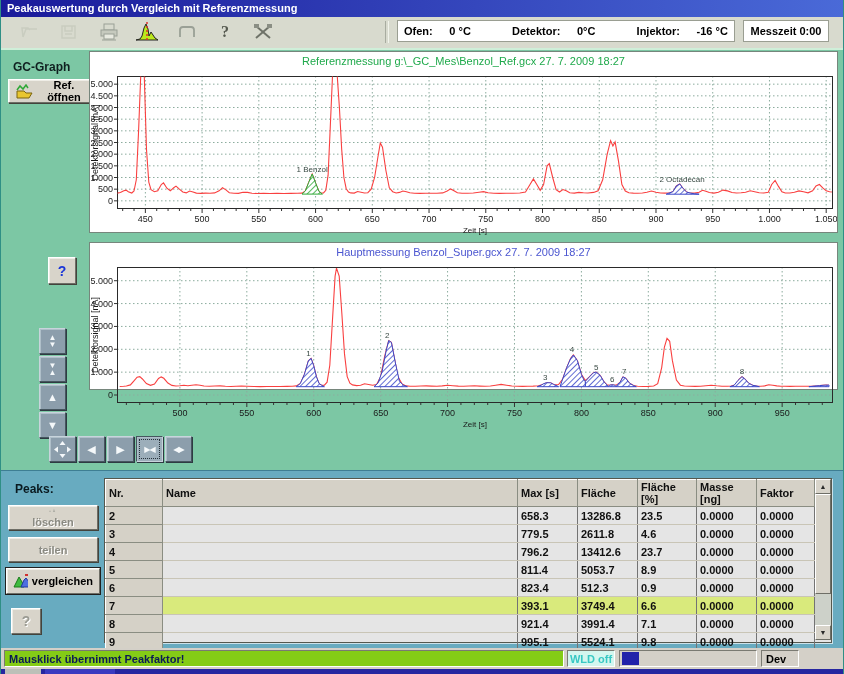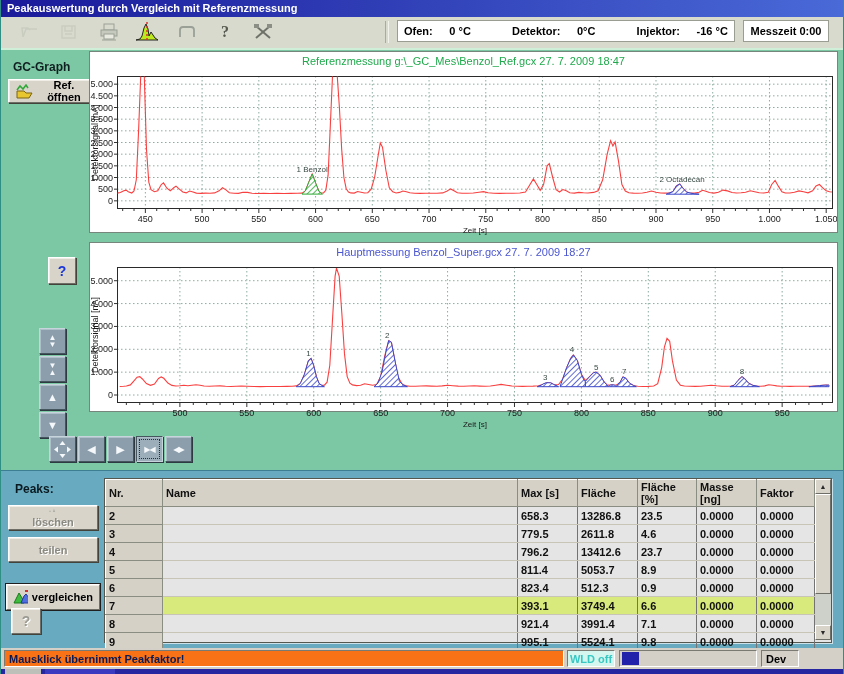--- a/index.html
+++ b/index.html
@@ -20,21 +20,21 @@
     display:flex;align-items:center;font:bold 11px "Liberation Sans",sans-serif;color:#000;box-sizing:border-box;text-align:right;}
   .toolbar-light{position:absolute;left:0;top:48px;width:844px;height:2px;background:#CFEFD9;}
   
   .main{position:absolute;left:0;top:50px;width:844px;height:420px;background:#7CC7A4;}
   .gc-label{position:absolute;left:12px;top:10px;font:bold 12px "Liberation Sans",sans-serif;color:#102020;}
   .btn{background:#D8D4CA;border:1px solid;border-color:#FFFFFF #6E6E66 #6E6E66 #FFFFFF;
     box-shadow:1px 1px 0 #43433C, inset 1px 1px 0 #EFEDE6;
     font:bold 11px "Liberation Sans",sans-serif;color:#000;
     display:flex;align-items:center;justify-content:center;gap:4px;box-sizing:border-box;position:absolute;}
   .btn.disabled{color:#8A8A82;text-shadow:1px 1px 0 #FFFFFF;flex-direction:column;}
-  .btn.default{outline:1px solid #202020;margin-top:16px;}
+  .btn.default{outline:1px solid #202020;}
   .qmark{color:#1A35D8;font-weight:bold;font-size:14px;}
   .qmark.gray{color:#9A9A92;text-shadow:1px 1px 0 #fff;}
   .navbtn{position:absolute;width:27px;height:26px;background:#8C9EAC;
     border:1px solid;border-color:#C8D4DC #46565F #46565F #C8D4DC;
     box-shadow:1px 1px 0 #2E3A42, inset 1px 1px 0 #AFBFC9;
     color:#F4F8FA;display:flex;flex-direction:column;align-items:center;justify-content:center;
     font-size:8px;line-height:7px;box-sizing:border-box;}
   .navbtn.one{font-size:11px;line-height:11px;}
   .navbtn.row{flex-direction:row;letter-spacing:-1px;}
   .navbtn.selected{background:#9CAEBA;outline:1px dotted #26323A;outline-offset:-4px;
@@ -60,21 +60,21 @@
   .sb{position:absolute;right:0;top:0;width:16px;height:161px;background:#CDD1C9;}
   .sb .sbtn{position:absolute;left:0;width:16px;height:15px;background:#D8D4CA;
     border:1px solid;border-color:#FFF #6E6E66 #6E6E66 #FFF;box-sizing:border-box;
     font-size:7px;color:#2A2A2A;display:flex;align-items:center;justify-content:center;}
   .sb .thumb{position:absolute;left:0;top:15px;width:16px;height:100px;background:#D8D4CA;
     border:1px solid;border-color:#FFF #6E6E66 #6E6E66 #FFF;box-sizing:border-box;}
   
   .statusbar{position:absolute;left:0;top:648px;width:844px;height:21px;background:#D4D0C8;}
   .sunk{border:1px solid;border-color:#7A7A72 #FFFFFF #FFFFFF #7A7A72;box-sizing:border-box;position:absolute;top:2px;height:17px;
     font:bold 11px "Liberation Sans",sans-serif;display:flex;align-items:center;}
-  .msg{left:3px;width:560px;background:#f97316;color:#0A1A55;padding-left:4px;text-align:center;}
+  .msg{left:3px;width:560px;background:#84cc16;color:#0A1A55;padding-left:4px;text-align:center;}
   .wld{left:566px;width:48px;background:#D4F6EF;color:#38C8C4;justify-content:center;}
   .prog{left:618px;width:138px;background:#D4D0C8;}
   .prog .block{width:17px;height:13px;background:#2222AA;margin-left:2px;}
   .dev{left:760px;width:38px;background:#D4D0C8;color:#000;padding-left:4px;}
   .clock{left:844px;width:50px;background:#86efac;color:#000;justify-content:center;}
   .taskstrip{position:absolute;left:0;top:669px;width:844px;height:5px;background:#2626A0;}
   .taskstrip .frag{position:absolute;top:0;height:5px;}
 </style>
 </head>
 <body>
@@ -148,21 +148,21 @@
 
     <button class="btn" style="left:7px;top:29px;width:90px;height:24px">
       <svg width="19" height="15">
         <polyline points="2,6 5,2 8,5 11,1 13,4" fill="none" stroke="#2EA836" stroke-width="1.5"></polyline>
         <path d="M2 7 H9 L11 9 H17 L14 14 H2 Z" fill="#E8C630" stroke="#7A6410"></path>
       </svg>
       <span>Ref. öffnen</span>
     </button>
 
     <div class="chart-panel" style="top:1px;height:182px">
-      <div class="chart-title" id="chart-title-0" style="color: rgb(31, 169, 75);">Referenzmessung   g:\_GC_Mes\Benzol_Ref.gcx  27. 7. 2009  18:47</div>
+      <div class="chart-title" id="chart-title-0" style="color: rgb(31, 169, 75);">Referenzmessung   g:\_GC_Mes\Benzol_Ref.gcx  27. 7. 2009  18:27</div>
       <svg id="chart-svg-0" width="747" height="164">
           <defs>
             <clipPath id="clip0">
               <rect x="27.5" y="5.5" width="715" height="132"></rect>
             </clipPath>
             <pattern id="h0-0" width="4" height="4" patternUnits="userSpaceOnUse" patternTransform="rotate(45)">
               <rect x="0" y="0" width="4" height="4" fill="#FFFFFF"></rect>
               <line x1="0" y1="0" x2="0" y2="4" stroke="#2EA836" stroke-width="1.6"></line>
             </pattern>
             <pattern id="h0-1" width="4" height="4" patternUnits="userSpaceOnUse" patternTransform="rotate(45)">
@@ -296,21 +296,21 @@
           <polyline points="27.0,122.1 30.4,121.5 33.8,119.8 36.1,119.1 38.3,120.7 41.8,122.0 44.0,120.0 46.3,108.8 48.6,59.8 50.8,2.7 54.2,2.7 56.5,78.5 58.8,111.2 61.0,118.6 64.4,120.7 67.8,119.8 71.3,113.5 73.5,111.9 76.9,117.2 80.3,119.8 83.7,116.8 86.0,115.1 89.4,118.2 92.8,121.0 96.2,121.9 99.6,120.0 103.0,121.0 106.4,122.1 111.0,122.4 115.5,122.1 120.0,122.3 124.6,121.9 129.1,119.8 132.5,116.8 135.9,118.9 139.3,121.7 143.9,122.3 148.4,122.4 153.0,121.2 157.5,121.4 162.0,122.3 167.7,122.5 173.4,122.4 180.2,122.5 187.0,122.4 193.8,122.5 200.6,122.4 207.4,122.3 212.0,122.1 215.4,120.0 218.8,111.2 222.2,103.0 225.6,112.1 229.0,120.5 231.2,122.1 233.5,121.9 235.8,119.3 238.1,104.2 240.3,55.2 242.6,2.7 247.1,2.7 249.4,36.5 251.7,78.5 253.9,106.5 256.2,117.7 258.5,121.0 260.7,121.9 264.2,122.1 267.6,120.5 271.0,121.2 274.4,122.0 277.8,121.7 281.2,118.2 284.6,106.5 288.0,85.5 290.3,72.0 292.5,76.2 295.9,99.5 299.3,116.8 302.7,120.7 306.1,122.0 309.5,121.4 312.9,120.0 316.4,120.7 319.8,121.8 324.3,122.3 330.0,122.4 335.6,122.2 341.3,122.3 347.0,122.2 352.7,121.9 357.2,120.0 360.6,117.9 364.0,119.8 367.4,121.8 372.0,122.3 377.6,122.3 383.3,122.0 389.0,121.2 393.5,120.6 398.0,121.7 403.7,122.3 409.4,122.4 416.2,122.3 423.0,122.2 429.8,122.0 435.5,121.0 440.0,113.5 443.4,107.9 446.8,113.5 450.2,119.3 453.6,113.5 457.1,94.8 459.3,92.5 462.7,106.5 466.1,118.6 469.5,121.0 472.9,118.6 476.3,119.8 479.7,121.7 484.3,122.1 488.8,121.4 493.4,121.8 497.9,122.0 503.6,121.4 508.1,119.8 512.7,108.8 517.2,83.2 520.6,69.6 522.9,75.0 525.1,71.0 528.5,90.2 531.9,113.5 535.3,120.0 538.8,121.7 543.3,122.1 547.8,122.3 552.4,122.0 556.9,121.3 561.4,120.0 566.0,121.3 570.5,122.0 575.1,122.1 579.6,121.8 583.0,120.7 586.4,114.9 589.8,113.0 593.2,117.7 596.6,121.0 600.0,122.0 604.6,122.1 609.1,121.3 612.5,119.3 615.9,120.3 619.3,121.5 623.9,122.1 628.4,121.3 632.9,119.1 637.5,119.9 642.0,121.5 646.5,122.0 651.1,121.8 655.6,121.3 660.2,119.8 664.7,120.8 669.2,121.8 673.8,122.0 678.3,121.3 681.7,113.5 685.1,109.5 688.5,115.4 691.9,120.7 695.3,122.0 699.9,122.0 704.4,121.3 709.0,119.9 713.5,120.8 718.0,121.8 722.6,119.8 726.0,114.9 729.4,113.5 732.8,116.8 736.2,119.8 739.6,120.7 741.9,121.0" fill="none" stroke="#F94040" stroke-width="1.1" clip-path="url(#clip0)"></polyline>
           <path d="M212.0 123.1 L215.4 120.0 L218.8 111.2 L222.2 103.0 L225.6 112.1 L229.0 120.5 L232.4 123.1 Z" fill="url(#h0-0)" stroke="#2EA836" stroke-width="1" clip-path="url(#clip0)"></path>
           <text x="222.16957210776548" y="101.13333333333334" text-anchor="middle" font-size="8" fill="#3A4A44" font-family="Liberation Sans, sans-serif">1 Benzol</text>
           <path d="M576.2 123.2 L579.6 121.8 L583.0 120.7 L586.4 114.9 L589.8 113.0 L593.2 117.7 L596.6 121.0 L600.0 122.0 L604.6 122.8 L609.1 123.2 Z" fill="url(#h0-1)" stroke="#3A47C8" stroke-width="1" clip-path="url(#clip0)"></path>
           <text x="592.0839936608558" y="111.16666666666667" text-anchor="middle" font-size="8" fill="#3A4A44" font-family="Liberation Sans, sans-serif">2 Octadecan</text>
           <text transform="translate(8,71.5) rotate(-90)" text-anchor="middle" font-size="9" fill="#1a1a1a" font-family="Liberation Sans, sans-serif">Detektorsignal  [nA]</text>
           <text x="385" y="162" text-anchor="middle" font-size="8" fill="#1a1a1a" font-family="Liberation Sans, sans-serif">Zeit [s]</text>
         </svg>
     </div>
 
-    <div class="chart-panel" style="top:192px;height:170px">
+    <div class="chart-panel" style="top:192px;height:148px">
       <div class="chart-title" id="chart-title-1" style="color: rgb(74, 85, 208);">Hauptmessung   Benzol_Super.gcx  27. 7. 2009  18:27</div>
       <svg id="chart-svg-1" width="747" height="167">
           <defs>
             <clipPath id="clip1">
               <rect x="27.5" y="5.5" width="715" height="135"></rect>
             </clipPath>
             <pattern id="h1-0" width="4" height="4" patternUnits="userSpaceOnUse" patternTransform="rotate(45)">
               <rect x="0" y="0" width="4" height="4" fill="#FFFFFF"></rect>
               <line x1="0" y1="0" x2="0" y2="4" stroke="#3A47C8" stroke-width="1.6"></line>
             </pattern>

